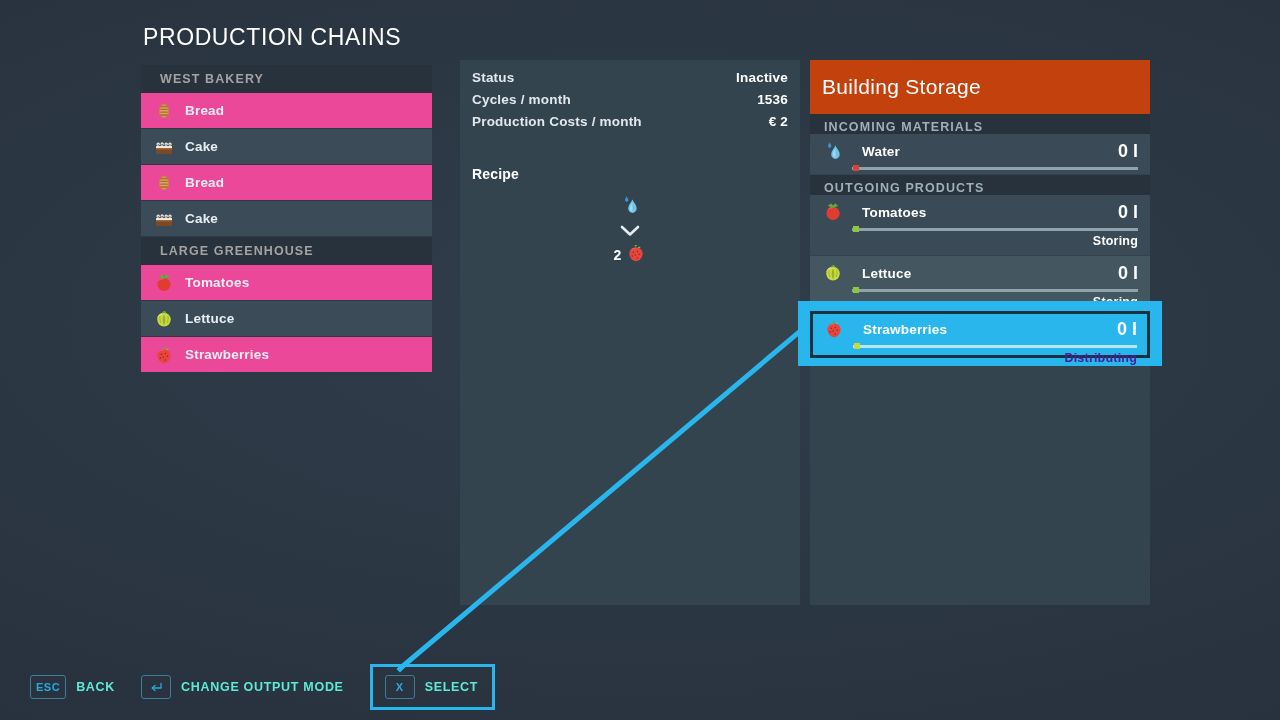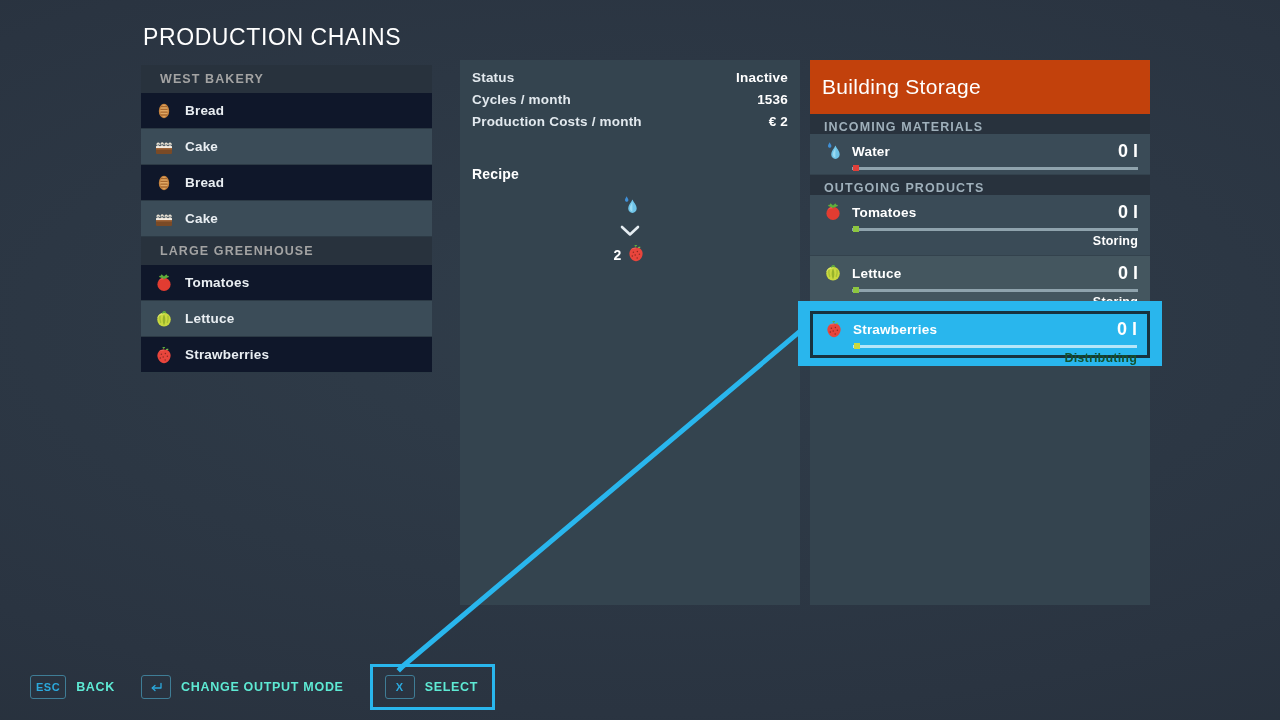--- a/index.html
+++ b/index.html
@@ -54,21 +54,21 @@
     letter-spacing: 1.1px;
     color: #a3a3a3;
     background: #28323d;
   }
 
   .chain-item {
     height: 36px;
     display: flex;
     align-items: center;
     padding-left: 12px;
-    background: #0f172a;
+    background: #ec4899;
     border-bottom: 1px solid #2c3a45;
   }
   .chain-item.alt { background: #3b4c58; }
 
   .chain-item .ci-icon {
     width: 22px;
     height: 22px;
     margin-right: 10px;
     flex: 0 0 22px;
     display: flex;
@@ -187,20 +187,21 @@
     position: relative;
     background: #3a4b57;
     padding: 6px 12px 4px 12px;
     border-bottom: 1px solid #33424d;
   }
   .storage-row.alt { background: #44565f; }
 
   .sr-top {
     display: flex;
     align-items: center;
+    gap: 10px;
   }
   .sr-top .sr-icon {
     width: 22px; height: 22px;
     flex: 0 0 22px;
     margin-right: 8px;
     display: flex; align-items: center; justify-content: center;
   }
   .sr-top .sr-name {
     font-size: 13.5px;
     font-weight: bold;
@@ -253,21 +254,21 @@
     background: #29b6ed;
   }
   #strawberry-highlight .hl-content {
     position: absolute;
     inset: 0;
     padding: 4px 10px 2px 10px;
   }
   #strawberry-highlight .sr-top .sr-name,
   #strawberry-highlight .sr-top .sr-amount { color: #ffffff; }
   #strawberry-highlight .sr-bar { background: #b6e6f9; margin-left: 30px; }
-  #strawberry-highlight .sr-mode { color: #14532d; }
+  #strawberry-highlight .sr-mode { color: #4c1d95; }
 
   
   #callout { position: absolute; inset: 0; z-index: 25; pointer-events: none; }
 
   
   #hint-bar {
     position: absolute;
     left: 0;
     bottom: 0;
     width: 1280px;

